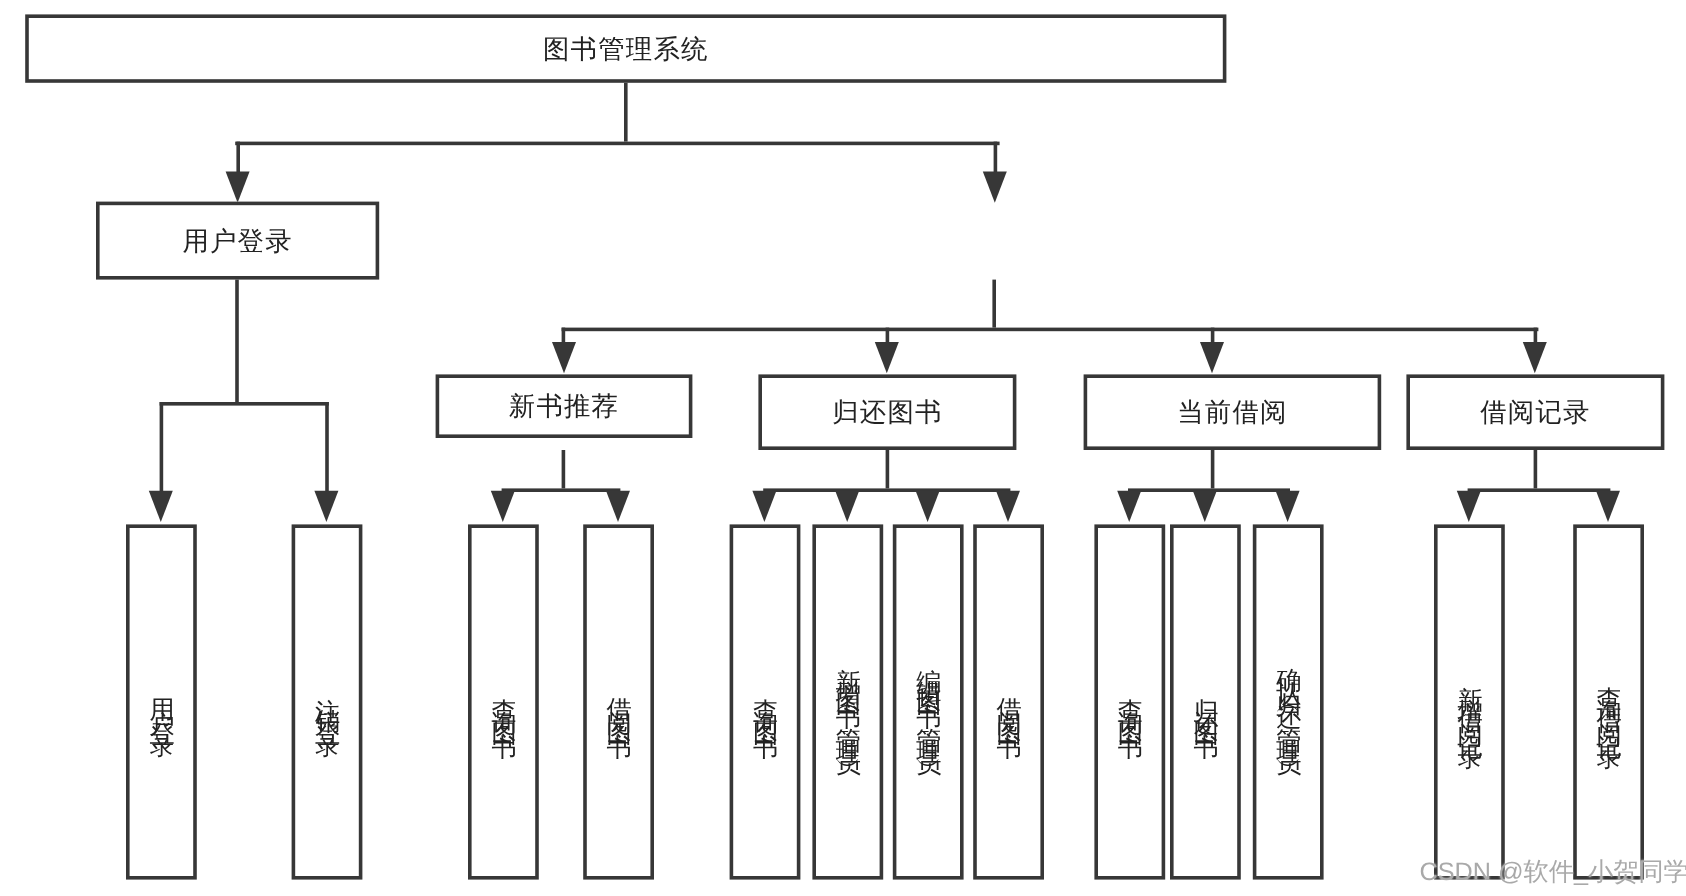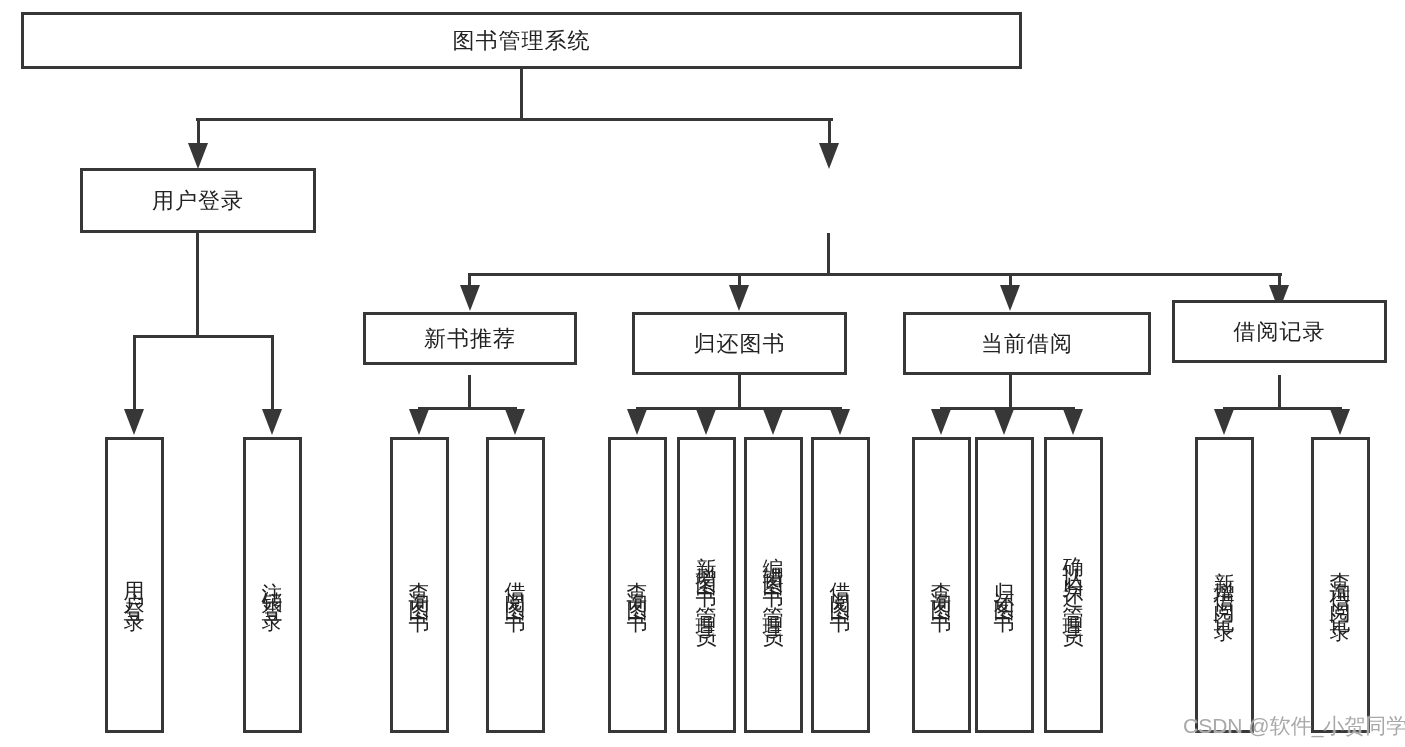--- a/index.html
+++ b/index.html
@@ -89,21 +89,21 @@
   <div class="vline" style="left:738px; top:273px; height:14px;"></div>
   <div class="arrow" style="left:729px; top:285px;"></div>
   <div class="vline" style="left:1009px; top:273px; height:14px;"></div>
   <div class="arrow" style="left:1000px; top:285px;"></div>
   <div class="vline" style="left:1278px; top:273px; height:14px;"></div>
   <div class="arrow" style="left:1269px; top:285px;"></div>
 
   <div class="box hbox" style="left:363px; top:312px; width:214px; height:53px;">新书推荐</div>
   <div class="box hbox" style="left:632px; top:312px; width:215px; height:63px;">归还图书</div>
   <div class="box hbox" style="left:903px; top:312px; width:248px; height:63px;">当前借阅</div>
-  <div class="box hbox" style="left:1172px; top:300px; width:215px; height:63px;">借阅记录</div>
+  <div class="box hbox" style="left:1172px; top:312px; width:215px; height:63px;">借阅记录</div>
 
   <div class="vline" style="left:468px; top:375px; height:32px;"></div>
   <div class="hline" style="left:418px; top:407px; width:99px;"></div>
   <div class="arrow" style="left:409px; top:409px;"></div>
   <div class="arrow" style="left:505px; top:409px;"></div>
 
   <div class="vline" style="left:738px; top:375px; height:32px;"></div>
   <div class="hline" style="left:636px; top:407px; width:206px;"></div>
   <div class="arrow" style="left:627px; top:409px;"></div>
   <div class="arrow" style="left:696px; top:409px;"></div>

